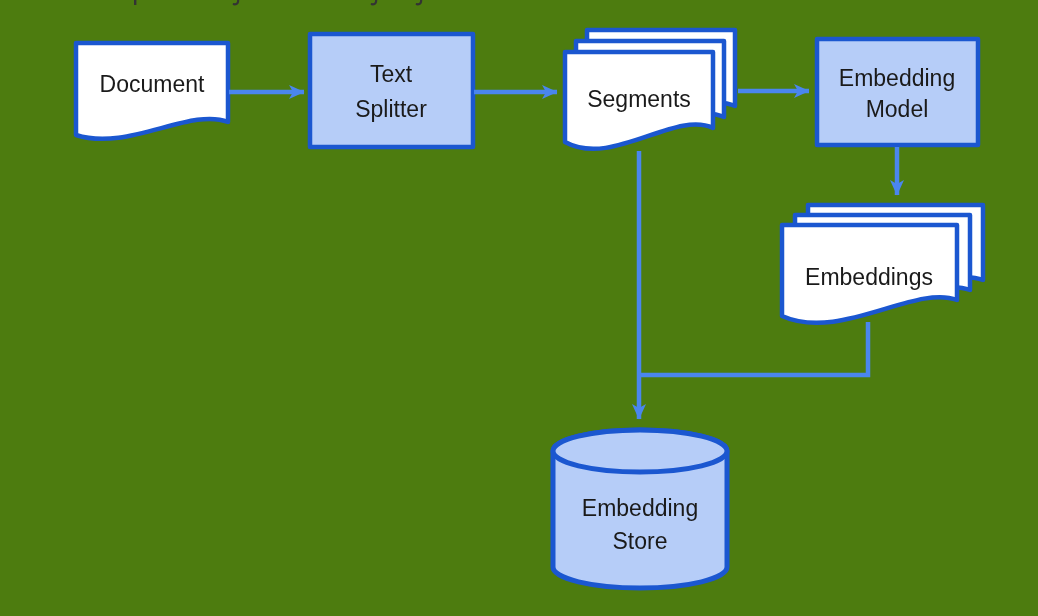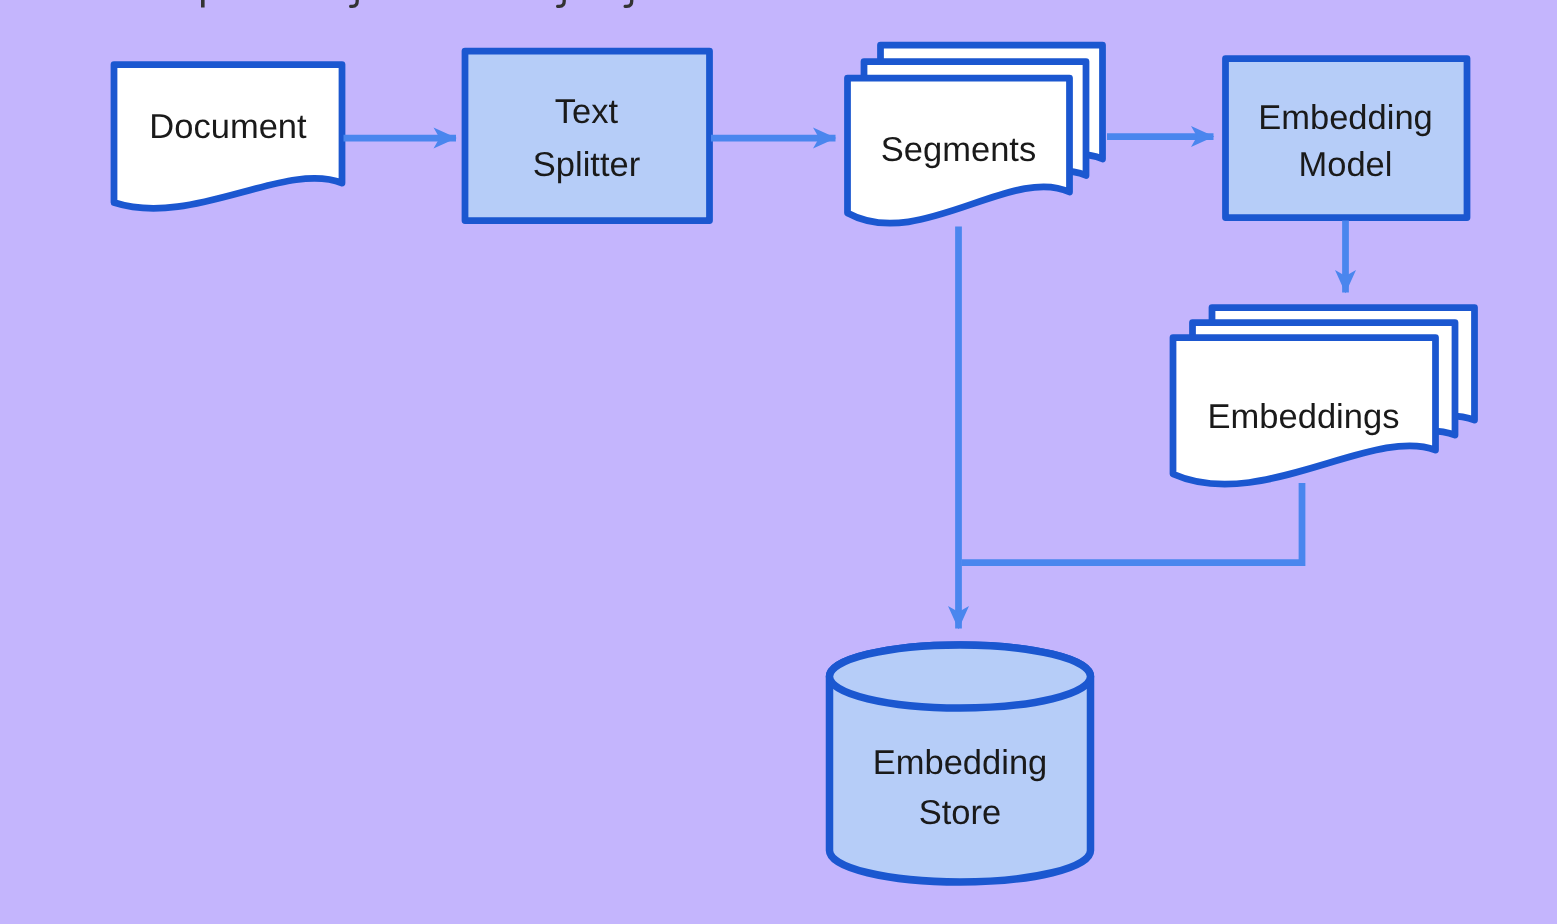--- a/index.html
+++ b/index.html
@@ -6,21 +6,21 @@
     --shape_border:#1b57d0;
     --filled_shape_fill:#b6cdf8;
     --document_fill:#ffffff;
     --connector:#4a86ee;
     --label_text:#1a1a1a;
   }
   html,body{margin:0;padding:0;background:#ffffff;}
   .canvas{
     position:relative;
     width:1038px;height:616px;
-    background:#c4b5fd;
+    background:#4d7c0f;
     overflow:hidden;
     font-family:"Liberation Sans",sans-serif;
   }
   svg{display:block;}
   .shape{stroke:var(--shape_border);stroke-width:4.5;stroke-linejoin:round;}
   .sheet{fill:var(--document_fill);}
   .filled{fill:var(--filled_shape_fill);}
   .cyl{stroke-width:5;}
   .connector{fill:none;stroke:var(--connector);stroke-width:4.5;}
   .remnant{stroke:#333333;stroke-width:2.2;fill:none;stroke-linecap:round;}

